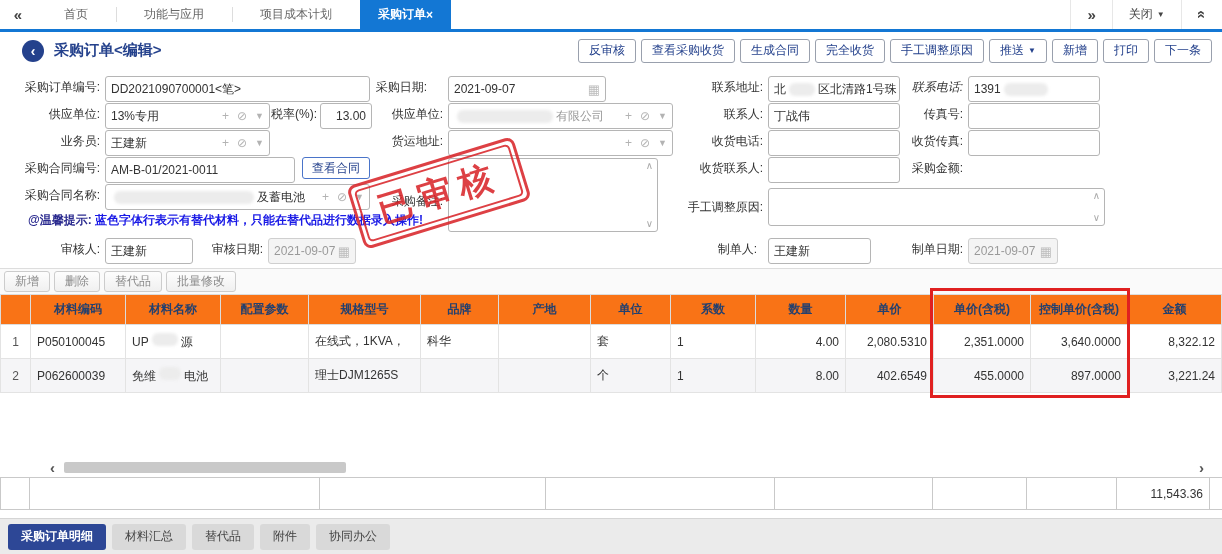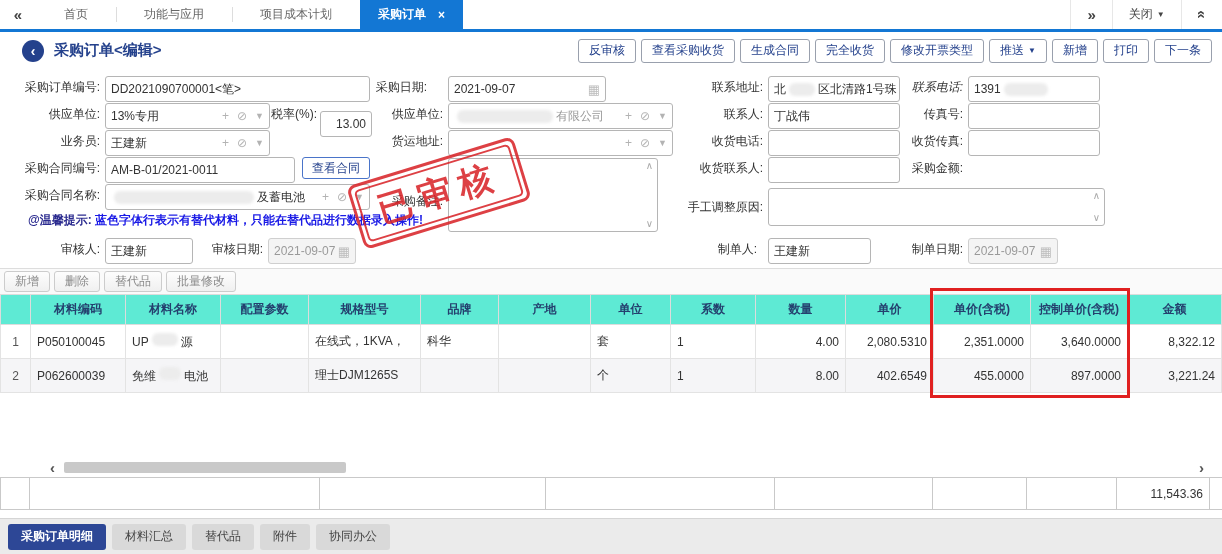--- a/index.html
+++ b/index.html
@@ -4,42 +4,42 @@
 <style>
   * { box-sizing: border-box; }
   body { margin:0; font-family:"Liberation Sans","DejaVu Sans",sans-serif; font-size:12px; color:#333; background:#fff; }
   .page { position:relative; width:1222px; height:554px; background:#fff; overflow:hidden; }
 
   
   .topbar { position:absolute; top:0; left:0; width:1222px; height:32px; border-bottom:3px solid #1377d4; display:flex; align-items:stretch; background:#fff; }
   .nav-ico { width:36px; display:flex; align-items:center; justify-content:center; color:#444; font-size:15px; font-weight:bold; cursor:pointer; }
   .tab { padding:0 28px; display:flex; align-items:center; color:#666; cursor:pointer; position:relative; }
   .tab + .tab::before { content:""; position:absolute; left:0; top:7px; bottom:7px; width:1px; background:#ddd; }
-  .tab.active { background:#1377d4; color:#fff; font-weight:bold; gap:12px; padding:0 18px; }
+  .tab.active { background:#1377d4; color:#fff; font-weight:bold; gap:0; padding:0 18px; }
   .tab.active::before { display:none; }
   .tab-close { font-size:12px; }
   .topbar-right { margin-left:auto; display:flex; align-items:stretch; }
   .topbar-right > div { display:flex; align-items:center; padding:0 16px; border-left:1px solid #e7e7e7; color:#444; cursor:pointer; }
   .rot-up { display:inline-block; transform:rotate(90deg); font-weight:bold; font-size:15px; }
   .caret { font-size:9px; color:#444; margin-left:4px; }
 
   
   .titlebar { position:absolute; top:35px; left:0; width:1222px; height:31px; display:flex; align-items:center; padding:0 10px; }
   .back-btn { width:22px; height:22px; border-radius:50%; background:#24418c; color:#fff; display:flex; align-items:center; justify-content:center; font-size:14px; font-weight:bold; margin:0 10px 0 12px; cursor:pointer; }
   .page-title { color:#24418c; font-weight:bold; font-size:15px; }
   .titlebar-actions { margin-left:auto; display:flex; gap:5px; }
   .hbtn { height:24px; padding:0 10px; background:#fff; border:1px solid #99a0ad; border-radius:3px; color:#24418c; display:flex; align-items:center; cursor:pointer; white-space:nowrap; }
   .hbtn .caret { color:#24418c; }
 
   
   .form { position:absolute; top:66px; left:0; width:1222px; height:202px; }
   .lbl { position:absolute; height:22px; line-height:22px; text-align:right; white-space:nowrap; }
   .box { position:absolute; height:22px; border:1px solid #b5b5b5; border-radius:3px; background:#fff; display:flex; align-items:center; padding:12px 5px; overflow:hidden; white-space:nowrap; }
   .box.ro { background:#f4f4f4; color:#9a9a9a; border-color:#cfcfcf; }
-  .box.num { justify-content:flex-end;margin-top:8px; }
+  .box.num { justify-content:flex-end; }
   .cicons { margin-left:auto; display:flex; align-items:center; gap:8px; color:#b3b3b3; font-size:12px; }
   .cicons .dd { font-size:9px; }
   .cal { margin-left:auto; color:#bdbdbd; font-size:13px; }
   .redact { display:inline-block; height:13px; background:#ececec; border-radius:6px; filter:blur(1.5px); margin:0 3px; flex:none; }
   .gray { color:#999; }
   .ta { position:absolute; border:1px solid #b5b5b5; border-radius:3px; background:#fff; }
   .ta .spins { position:absolute; right:4px; top:2px; bottom:2px; display:flex; flex-direction:column; justify-content:space-between; color:#aaa; font-size:10px; line-height:10px; }
   .vbtn { border:1px solid #4a74c9; color:#24418c; background:#fff; border-radius:3px; height:22px; display:flex; align-items:center; justify-content:center; cursor:pointer; position:absolute; }
   .tip { position:absolute; font-weight:bold; white-space:nowrap; }
   .tip .pre { color:#2b2b8f; }
@@ -48,21 +48,21 @@
   
   .stamp-wrap { position:absolute; left:352px; top:160px; transform:rotate(-17deg); opacity:.88; z-index:30; pointer-events:none; }
   .stamp { border:3px solid #d9262b; border-radius:8px; padding:3px; }
   .stamp-inner { border:2px solid #d9262b; border-radius:5px; padding:2px 16px; font-size:34px; font-weight:bold; color:#d9262b; letter-spacing:8px; white-space:nowrap; }
 
   
   .grid-sec { position:absolute; top:268px; left:0; width:1222px; }
   .gtoolbar { height:26px; background:#fafafa; border-top:1px solid #ddd; display:flex; gap:4px; padding:2px 4px; }
   .gbtn { padding:0 10px; border:1px solid #ccc; border-radius:3px; background:linear-gradient(#fdfdfd,#f0f0f0); color:#8a8a8a; display:flex; align-items:center; height:21px; cursor:pointer; }
   table.grid { border-collapse:collapse; table-layout:fixed; width:1222px; }
-  .grid th { background:#5eead4; color:#24406e; font-weight:bold; height:30px; border:1px solid #dcdcdc; text-align:center; padding:0 4px; overflow:hidden; white-space:nowrap; }
+  .grid th { background:#f97316; color:#24406e; font-weight:bold; height:30px; border:1px solid #dcdcdc; text-align:center; padding:0 4px; overflow:hidden; white-space:nowrap; }
   .grid td { height:34px; border:1px solid #e3e3e3; padding:0 6px; overflow:hidden; white-space:nowrap; background:#fff; }
   .grid tr.alt td { background:#f5f5f7; }
   .grid td.r { text-align:right; }
   .grid td.c { text-align:center; color:#555; }
   .red-rect { position:absolute; left:930px; top:288px; width:200px; height:110px; border:3px solid #e02020; z-index:20; pointer-events:none; }
 
   
   .hscroll { position:absolute; top:460px; left:0; width:1222px; height:16px; }
   .hs-arrow { position:absolute; top:0; color:#555; font-size:15px; font-weight:bold; line-height:15px; cursor:pointer; }
   .hthumb { position:absolute; left:64px; top:2px; width:282px; height:11px; background:#c9c9c9; border-radius:2px; cursor:pointer; }
@@ -112,21 +112,21 @@
   <div class="titlebar">
     <div class="back-btn">
         <span>‹</span>
       </div>
     <div class="page-title">采购订单&lt;编辑&gt;</div>
     <div class="titlebar-actions">
       <div class="hbtn">反审核</div>
       <div class="hbtn">查看采购收货</div>
       <div class="hbtn">生成合同</div>
       <div class="hbtn">完全收货</div>
-      <div class="hbtn">修改开票类型</div>
+      <div class="hbtn">手工调整原因</div>
       <div class="hbtn">
           <span>推送</span>
           <span class="caret" style="font-size:8px;">▼</span>
         </div>
       <div class="hbtn">新增</div>
       <div class="hbtn">打印</div>
       <div class="hbtn">下一条</div>
     </div>
   </div>
 

